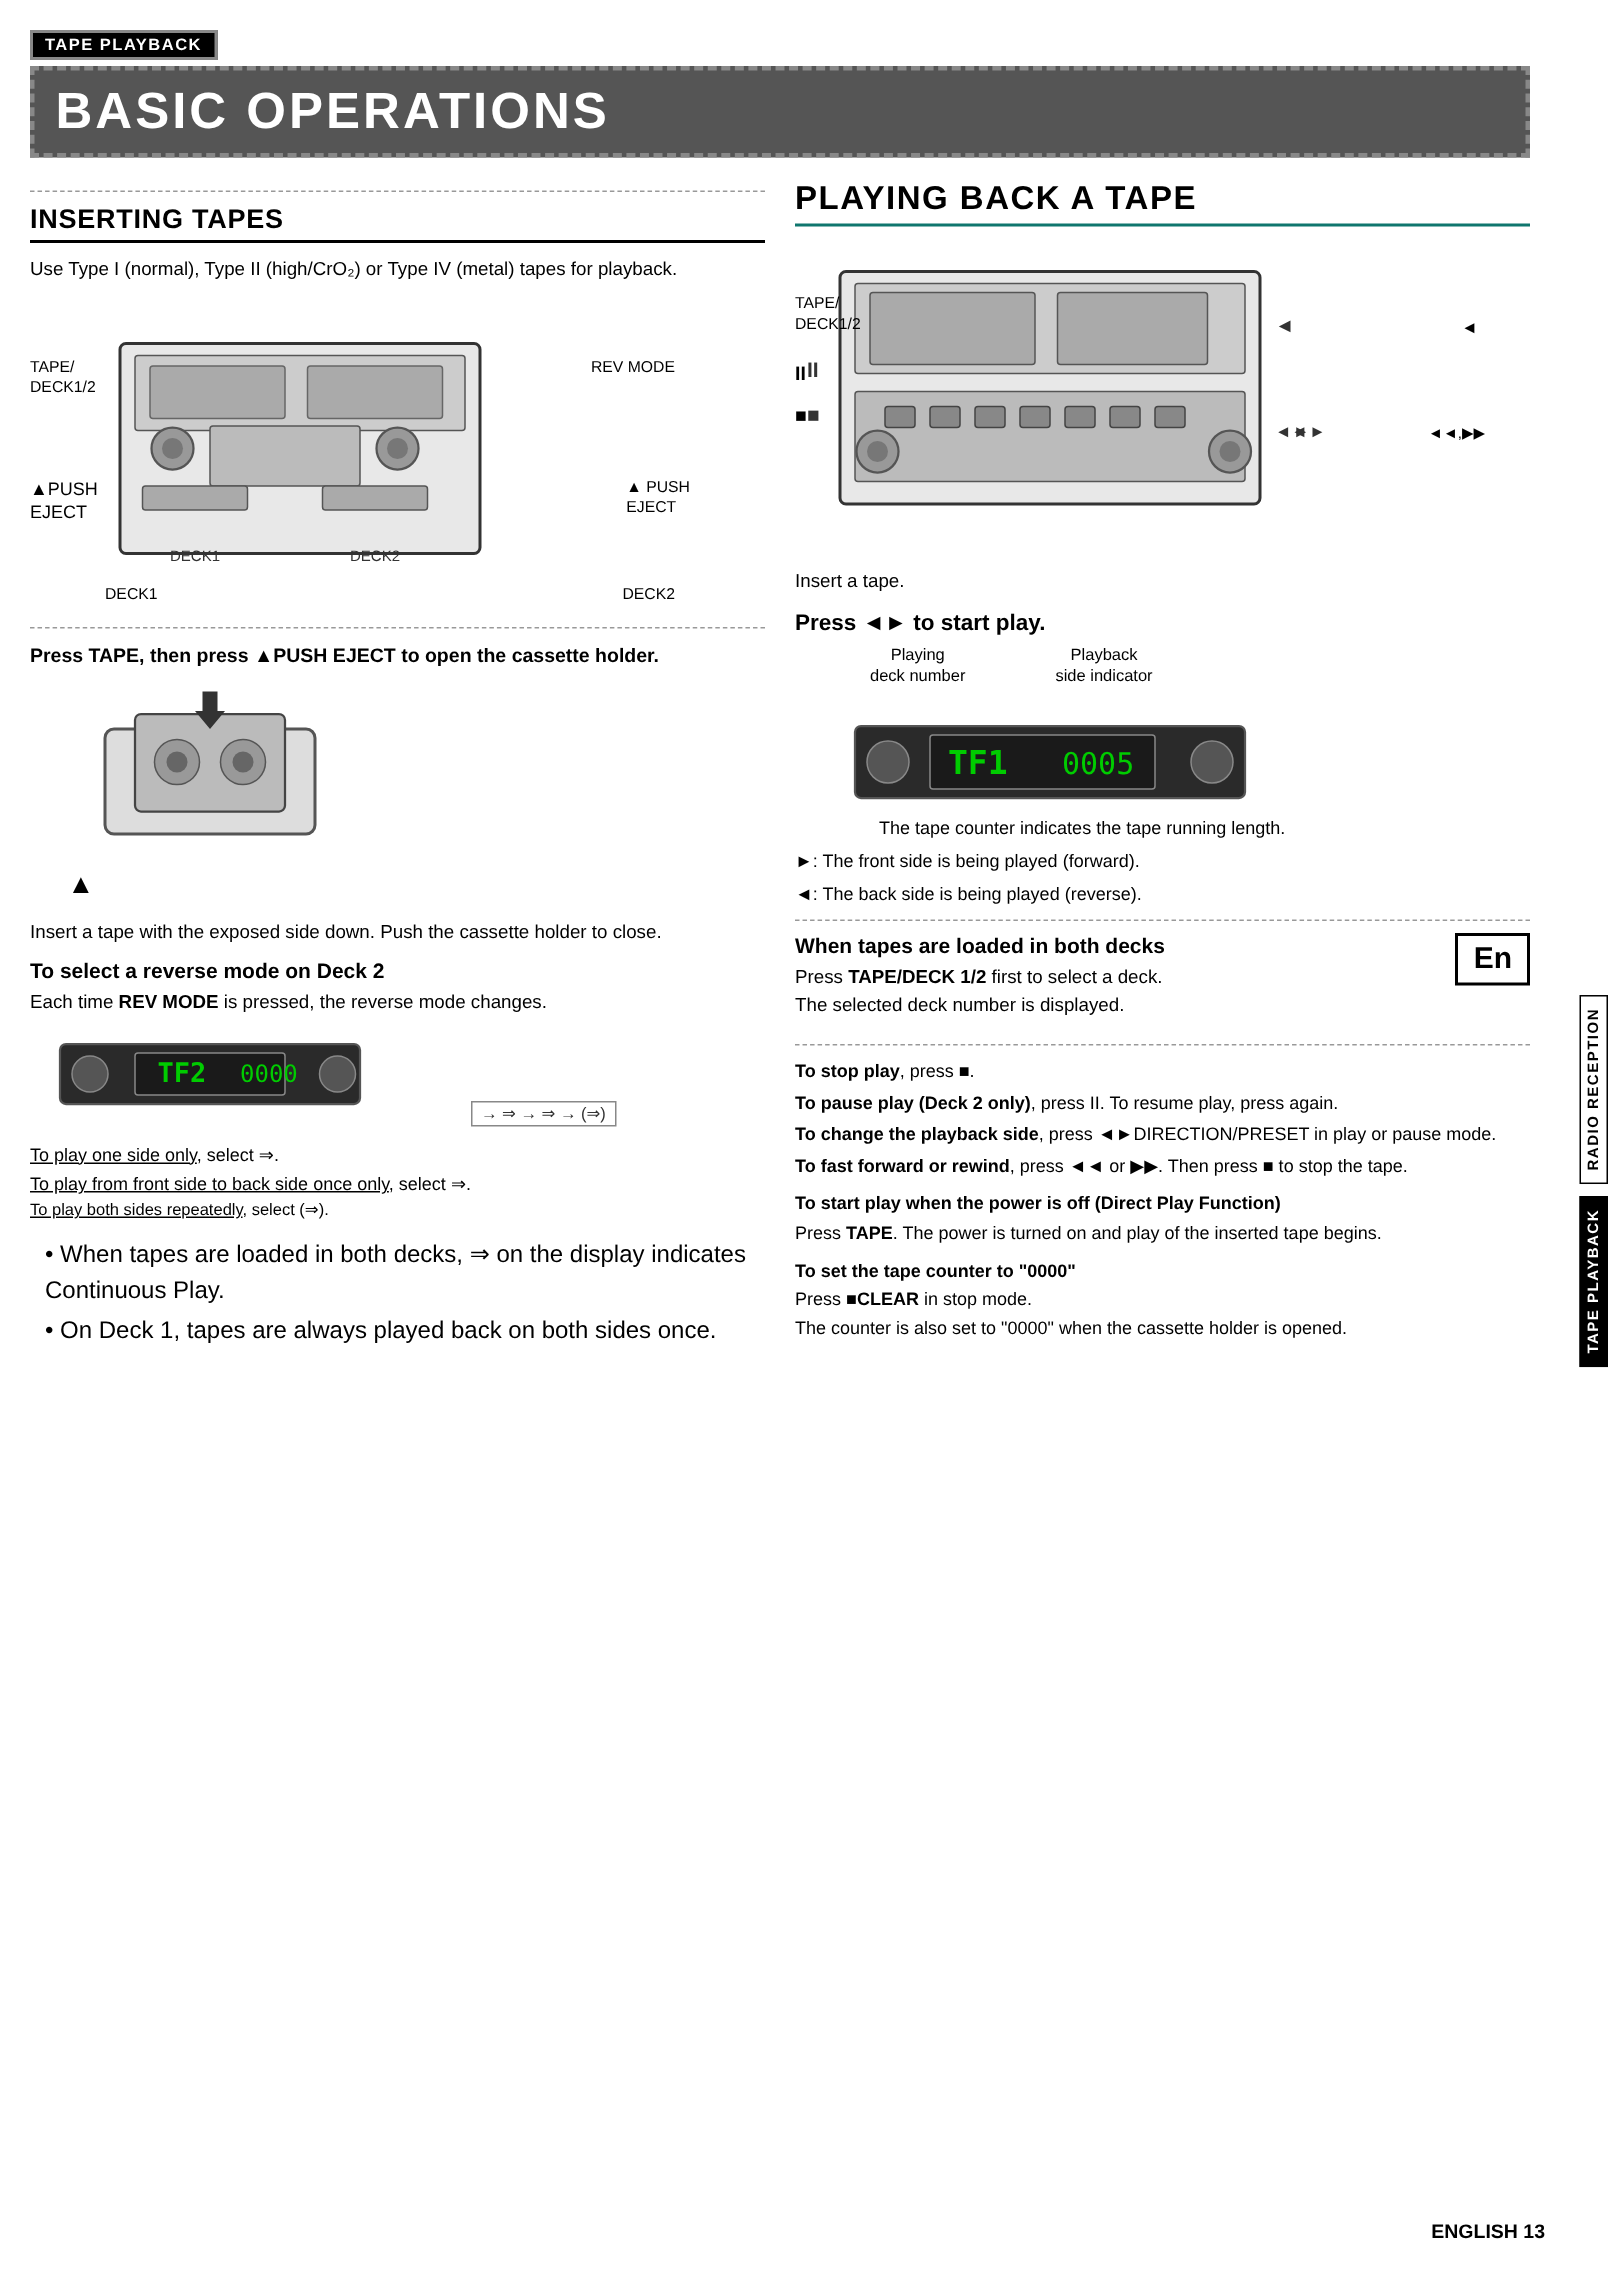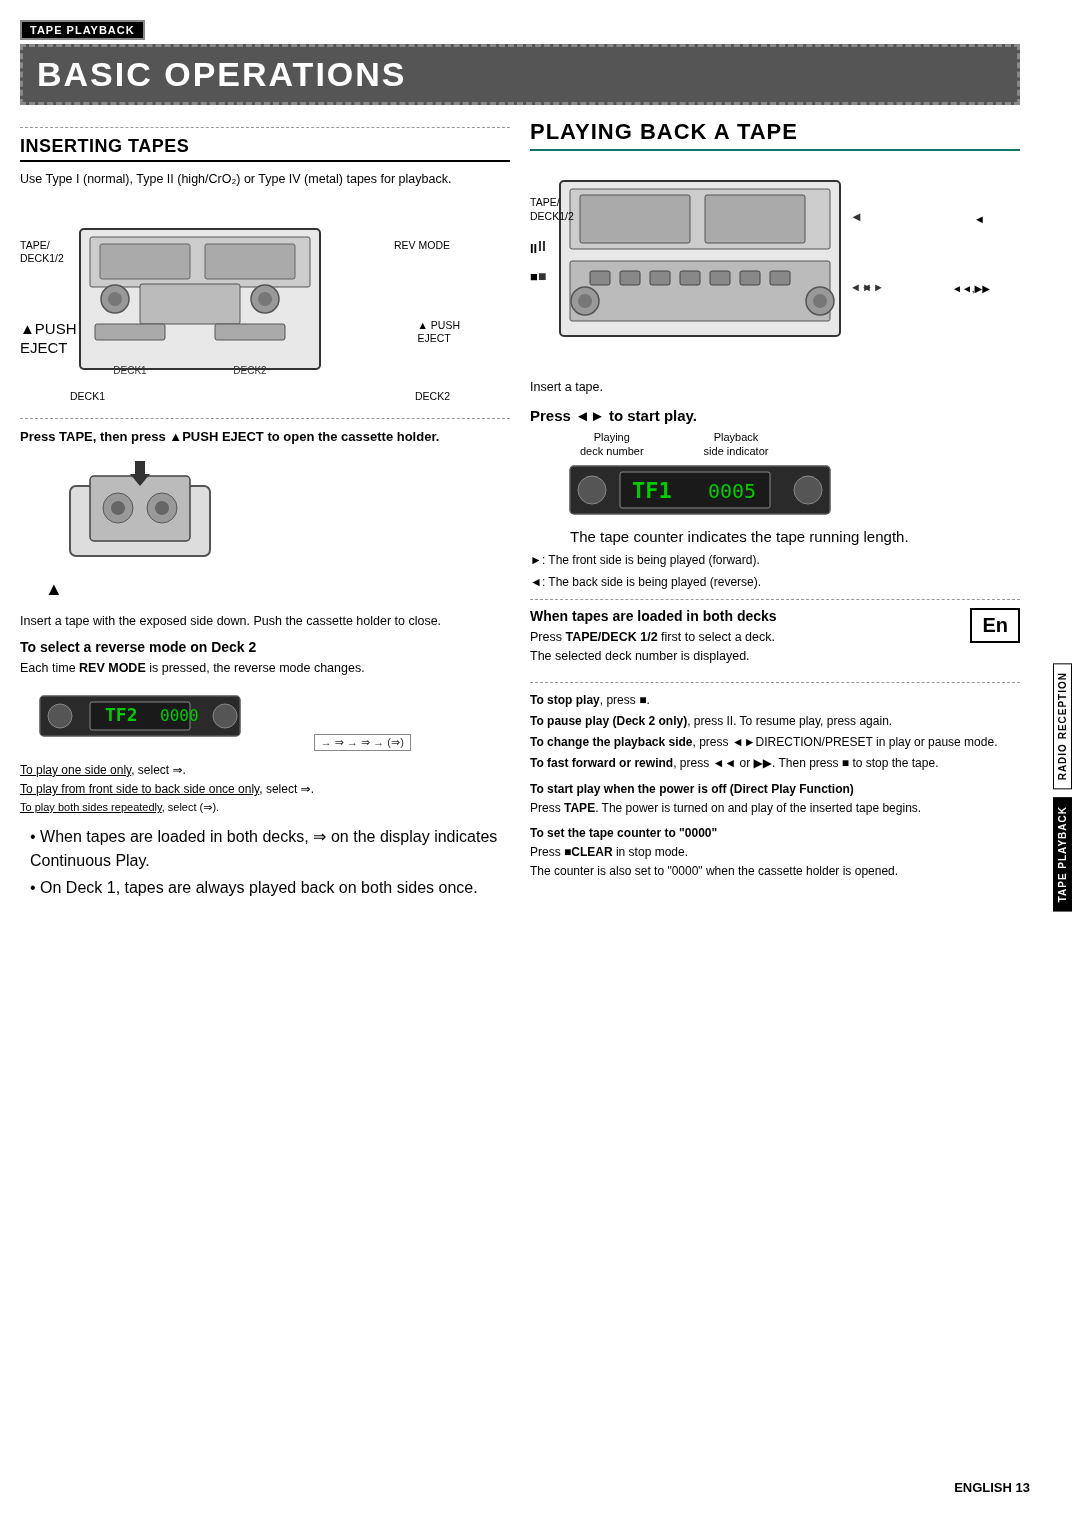--- a/index.html
+++ b/index.html
@@ -219,21 +219,21 @@
 
           <rect x="75" y="125" width="70" height="16" rx="2" fill="#aaa" stroke="#555" stroke-width="1"></rect>
           <rect x="195" y="125" width="70" height="16" rx="2" fill="#aaa" stroke="#555" stroke-width="1"></rect>
 
           <text x="110" y="175" font-size="10" fill="#333" text-anchor="middle">DECK1</text>
           <text x="230" y="175" font-size="10" fill="#333" text-anchor="middle">DECK2</text>
         </svg>
         
         <div style="position:absolute;top:40px;left:0;font-size:10.5px;line-height:1.3;">TAPE/<br>DECK1/2</div>
         <div style="position:absolute;top:40px;right:60px;font-size:10.5px;">REV MODE</div>
-        <div style="position:absolute;top:120px;left:0;font-size:15px;line-height:1.3;">▲PUSH<br>EJECT</div>
+        <div style="position:absolute;top:120px;left:0;font-size:12px;line-height:1.3;">▲PUSH<br>EJECT</div>
         <div style="position:absolute;top:120px;right:50px;font-size:10.5px;line-height:1.3;">▲ PUSH<br>EJECT</div>
         <div style="position:absolute;bottom:0;left:50px;font-size:10.5px;">DECK1</div>
         <div style="position:absolute;bottom:0;right:60px;font-size:10.5px;">DECK2</div>
       </div>
 
       <hr class="dashed-line">
       <p class="body-text" style="font-weight:bold;font-size:13px;">
         <span>Press TAPE, then press ▲PUSH EJECT to open the cassette holder.</span>
       </p>
 
@@ -355,38 +355,38 @@
       <p class="body-text">
         <span>Insert a tape.</span>
       </p>
 
       <p class="press-play-title">
         <span>Press ◄► to start play.</span>
       </p>
 
       <div style="position:relative;margin:6px 0 4px 30px;">
         
-        <div style="display:flex;gap:60px;font-size:11px;margin-bottom:0;margin-left:20px;">
+        <div style="display:flex;gap:60px;font-size:11px;margin-bottom:18px;margin-left:20px;">
           <div style="text-align:center;line-height:1.3;">Playing<br>deck number</div>
           <div style="text-align:center;line-height:1.3;">Playback<br>side indicator</div>
         </div>
         
         <svg width="280" height="65" viewBox="0 0 280 65">
           <rect x="10" y="8" width="260" height="48" rx="4" fill="#2a2a2a" stroke="#555" stroke-width="1.5"></rect>
           <rect x="60" y="14" width="150" height="36" rx="2" fill="#1a1a1a" stroke="#888" stroke-width="1"></rect>
 
           <text x="72" y="40" font-size="22" fill="#00cc00" font-family="monospace" font-weight="bold">TF1</text>
 
           <text x="148" y="40" font-size="20" fill="#00cc00" font-family="monospace">0005</text>
 
           <circle cx="32" cy="32" r="14" fill="#555" stroke="#888" stroke-width="1"></circle>
           <circle cx="248" cy="32" r="14" fill="#555" stroke="#888" stroke-width="1"></circle>
         </svg>
         
-        <p style="font-size:15px;line-height:1.4;margin-left:10px;">
+        <p style="font-size:12px;line-height:1.4;margin-left:26px;">
           <span>The tape counter indicates the
 tape running length.</span>
         </p>
       </div>
 
       <p class="playback-note">
         <span>►: The front side is being played (forward).</span>
       </p>
       <p class="playback-note">
         <span>◄: The back side is being played (reverse).</span>

